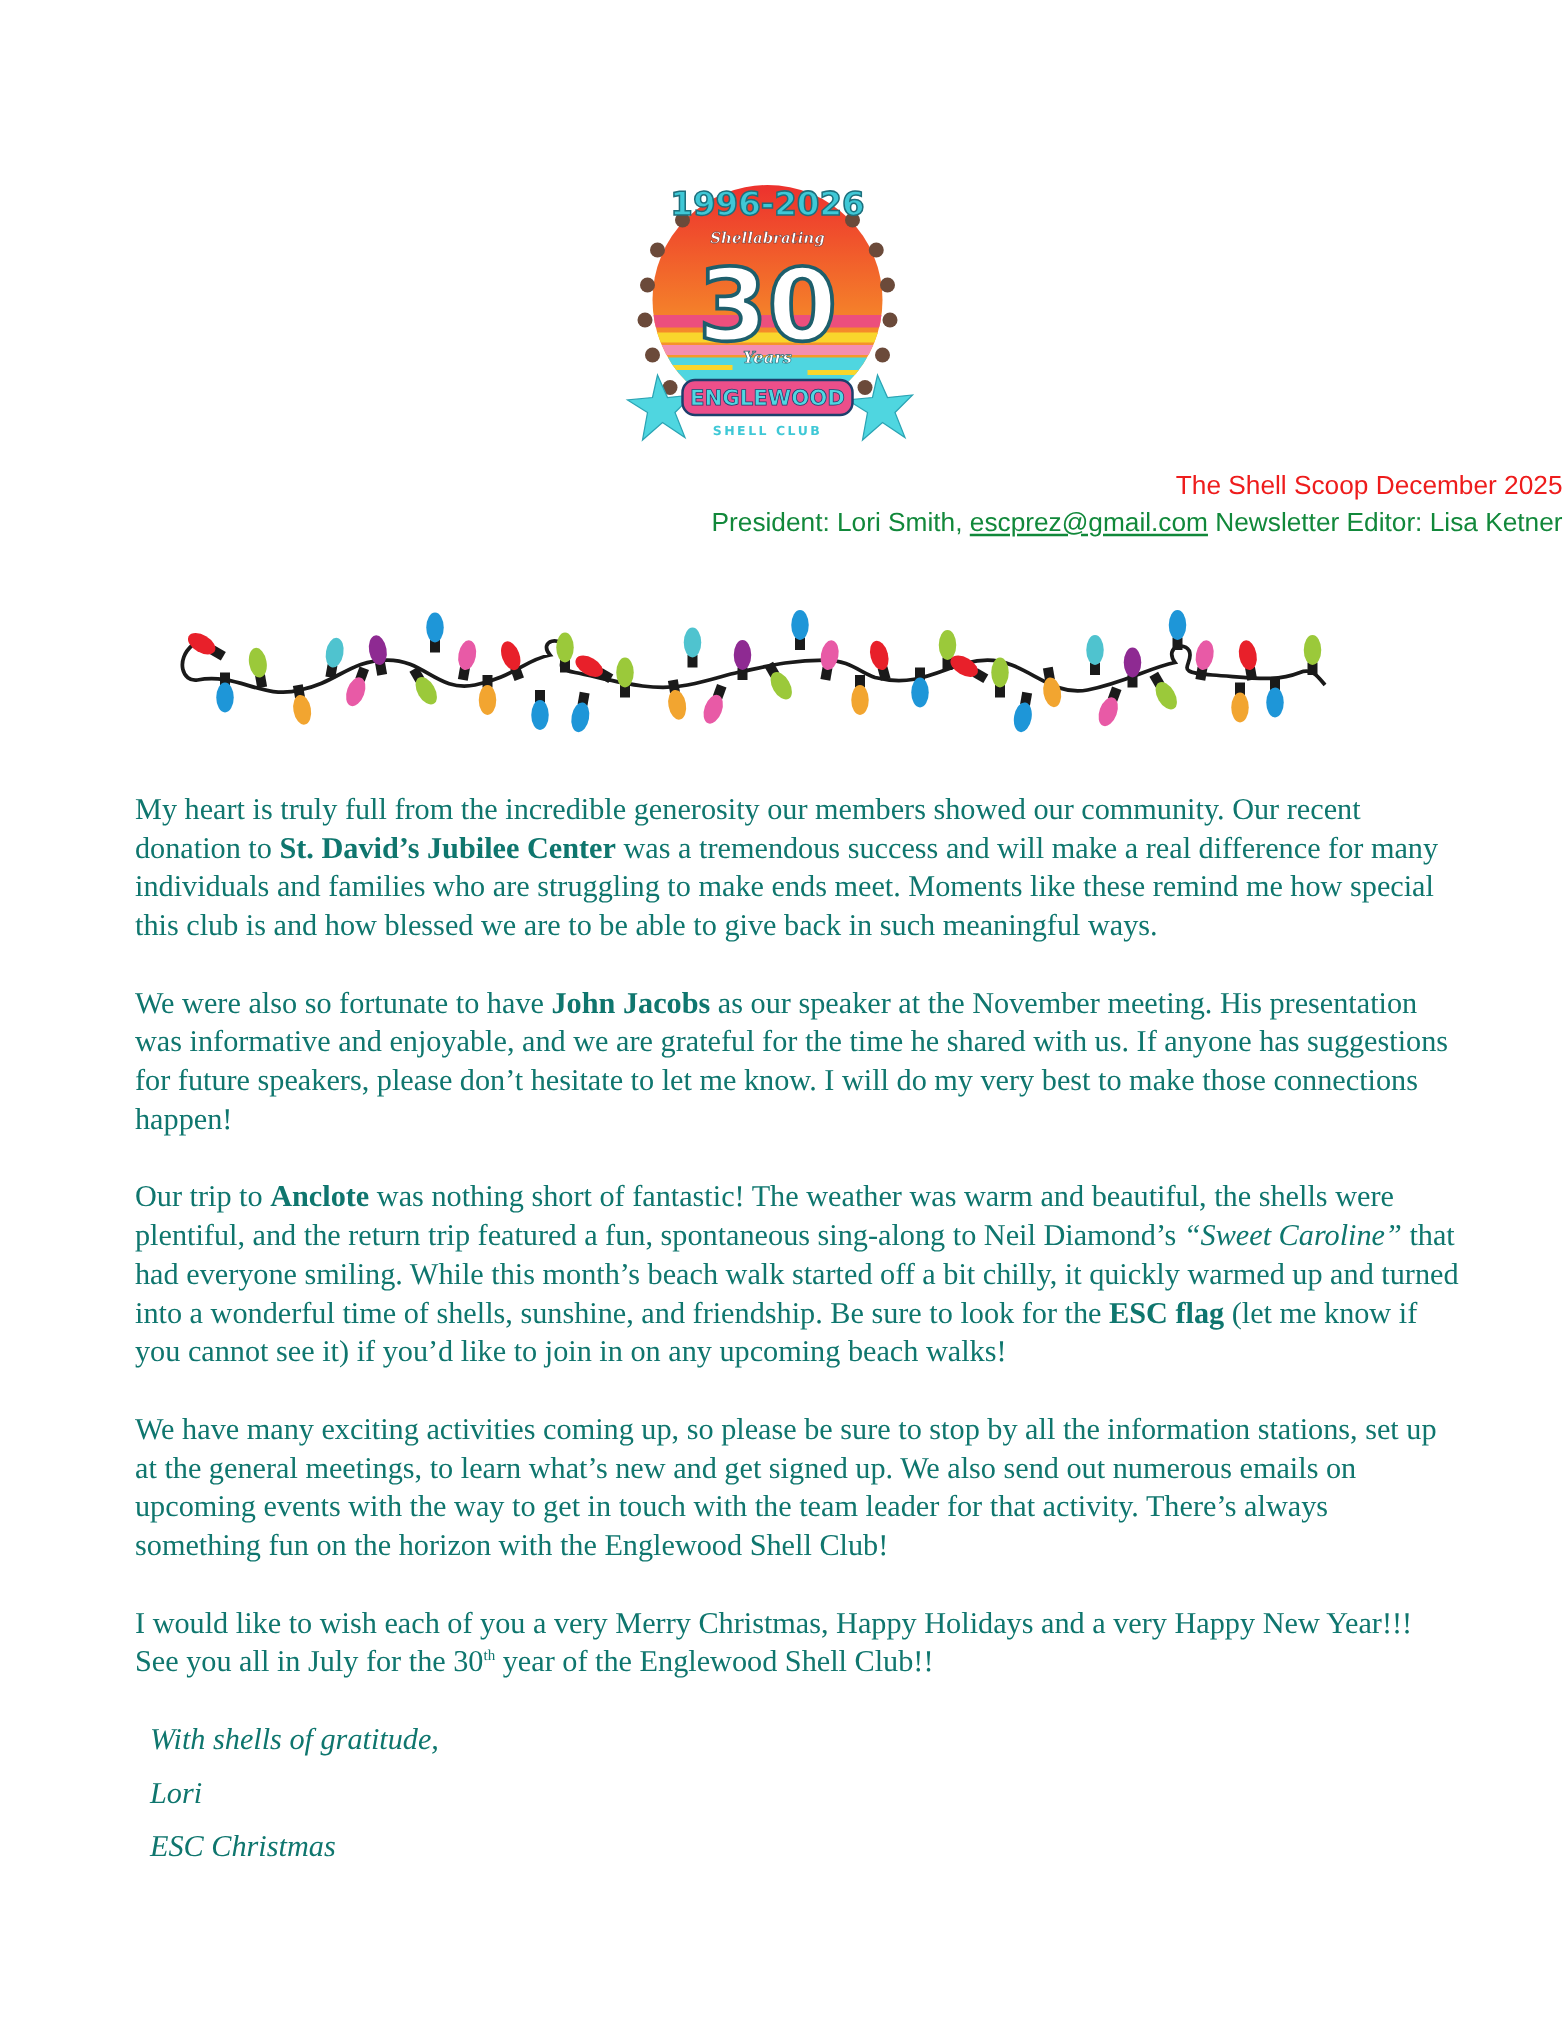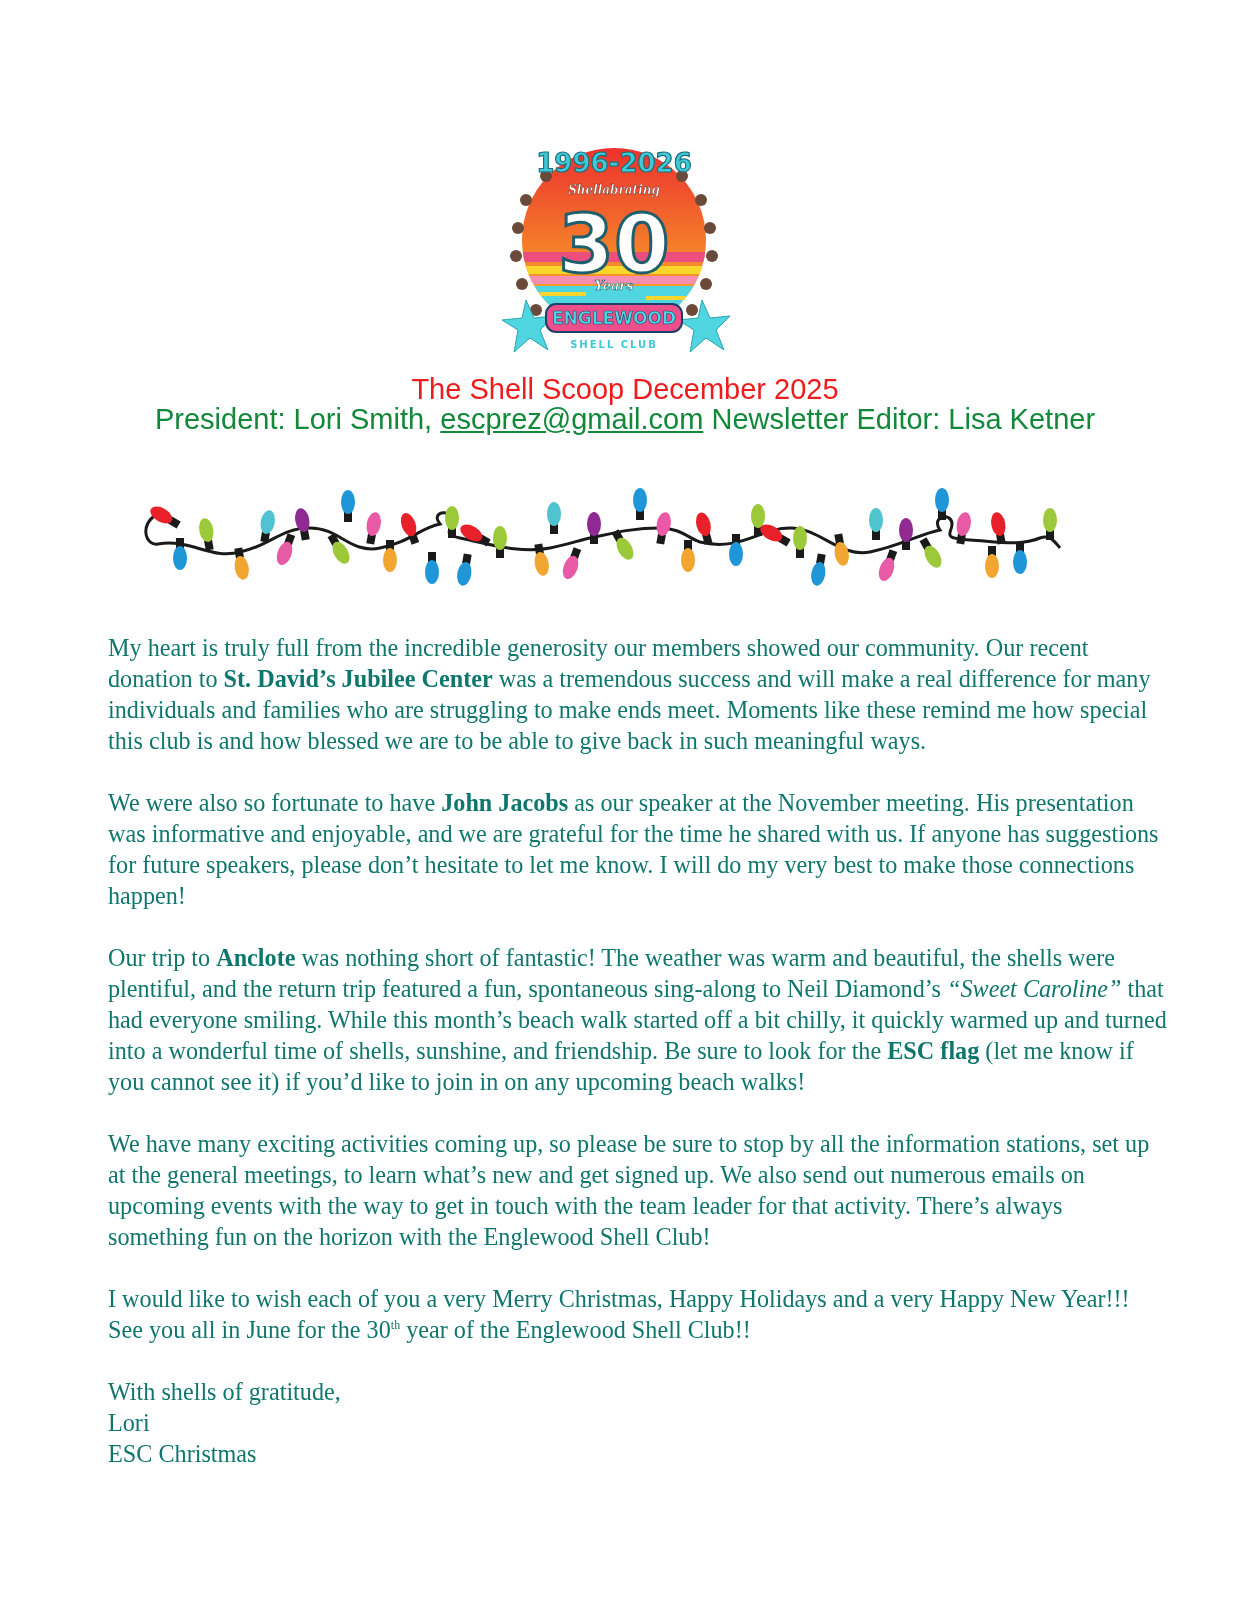--- a/index.html
+++ b/index.html
@@ -1,28 +1,28 @@
 <!DOCTYPE html>
 <html><head>
   <meta charset="utf-8">
   <style>
     html, body { margin: 0; padding: 0; background: #ffffff; }
     body { width: 1250px; height: 1618px; position: relative; overflow: hidden; }
     .page { position: absolute; left: 0; top: 0; width: 1250px; height: 1384px; }
     .logo { position: absolute; left: 496px; top: 140px; width: 240px; height: 228px; }
-    .header { position: absolute; left: 0; width: 1250px; text-align: center;
-      font-family: "Liberation Sans", sans-serif; font-size: 29px; line-height: 30px; }
+    .header { position: absolute; left: 0; width: 1250px; text-align: right;
+      font-family: "Liberation Sans", sans-serif; font-size: 21px; line-height: 30px; }
     .title { top: 374px; color: #ee1c1c; }
     .contacts { top: 404px; color: #11883a; }
     .contacts a { color: #11883a; text-decoration: underline; }
     .lights { position: absolute; left: 140px; top: 468px; width: 940px; height: 140px; }
     .body { position: absolute; left: 108px; top: 632px; width: 1060px;
       font-family: "Liberation Serif", serif; font-size: 24.2px; line-height: 31px; color: #0f766e; }
     .body p { margin: 0 0 31px 0; }
-    .body p.sig { margin: 0; }
+    .body p.sig { margin: 12px; font-style: italic; }
     b { font-weight: bold; }
     sup { font-size: 12px; line-height: 0; vertical-align: 9px; }
   </style>
 </head>
 <body>
 
 <div class="page">
 
   <svg class="logo" viewBox="0 0 240 228">
     <defs>
@@ -249,18 +249,18 @@
           <ellipse cx="0" cy="-10" rx="7" ry="12" fill="#9bc93a"></ellipse>
         </g>
     </g>
   </svg>
 
   <div class="body">
     <p><span>My heart is truly full from the incredible generosity our members showed our community. Our recent donation to </span><b>St. David’s Jubilee Center</b><span> was a tremendous success and will make a real difference for many individuals and families who are struggling to make ends meet. Moments like these remind me how special this club is and how blessed we are to be able to give back in such meaningful ways.</span></p>
     <p><span>We were also so fortunate to have </span><b>John Jacobs</b><span> as our speaker at the November meeting. His presentation was informative and enjoyable, and we are grateful for the time he shared with us. If anyone has suggestions for future speakers, please don’t hesitate to let me know.  I will do my very best to make those connections happen!</span></p>
     <p><span>Our trip to </span><b>Anclote</b><span> was nothing short of fantastic! The weather was warm and beautiful, the shells were plentiful, and the return trip featured a fun, spontaneous sing-along to Neil Diamond’s </span><i>“Sweet Caroline”</i><span> that had everyone smiling. While this month’s beach walk started off a bit chilly, it quickly warmed up and turned into a wonderful time of shells, sunshine, and friendship. Be sure to look for the </span><b>ESC flag</b><span> (let me know if you cannot see it) if you’d like to join in on any upcoming beach walks!</span></p>
     <p>We have many exciting activities coming up, so please be sure to stop by all the information stations, set up at the general meetings, to learn what’s new and get signed up. We also send out numerous emails on upcoming events with the way to get in touch with the team leader for that activity.  There’s always something fun on the horizon with the Englewood Shell Club!</p>
-    <p><span>I would like to wish each of you a very Merry Christmas, Happy Holidays and a very Happy New Year!!!  See you all in June for the 30</span><sup>th</sup><span> year of the Englewood Shell Club!!</span></p>
+    <p><span>I would like to wish each of you a very Merry Christmas, Happy Holidays and a very Happy New Year!!!  See you all in July for the 30</span><sup>th</sup><span> year of the Englewood Shell Club!!</span></p>
     <p class="sig">With shells of gratitude,</p>
     <p class="sig">Lori</p>
     <p class="sig">ESC Christmas</p>
   </div>
 </div>
 
 </body></html>

